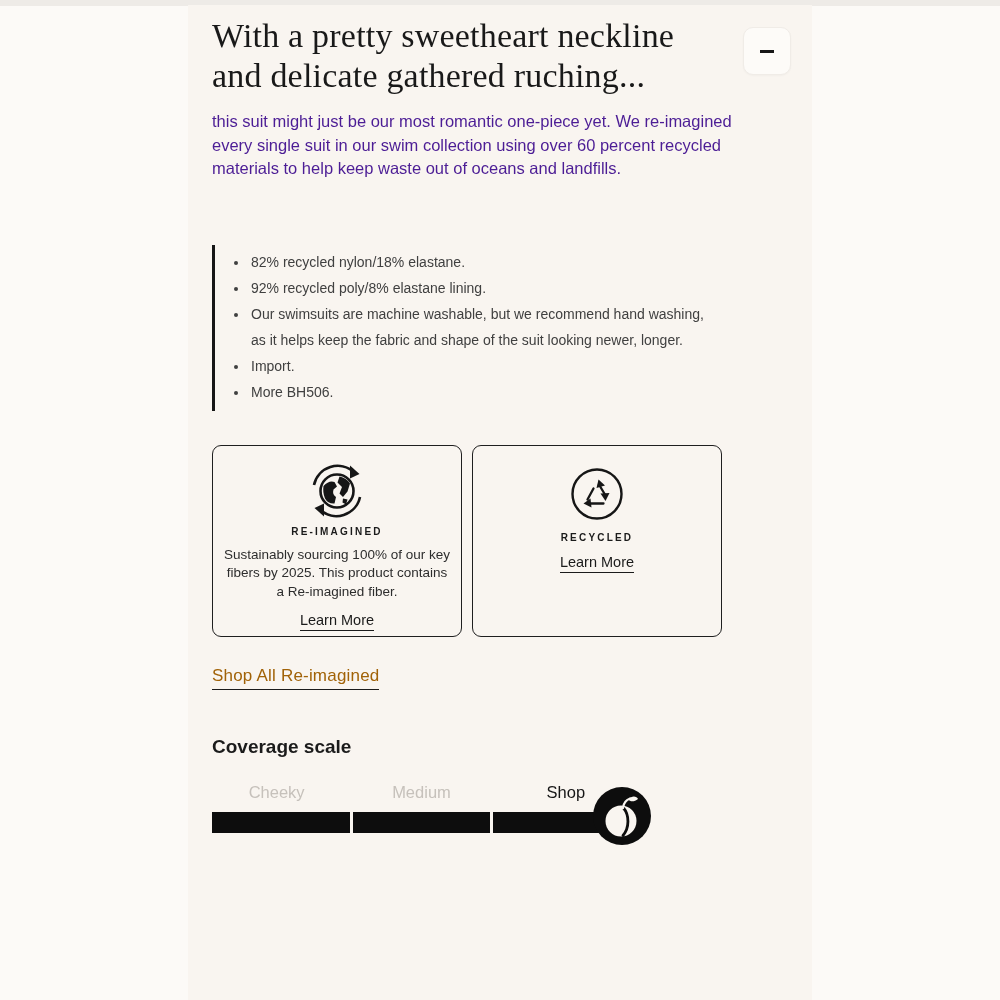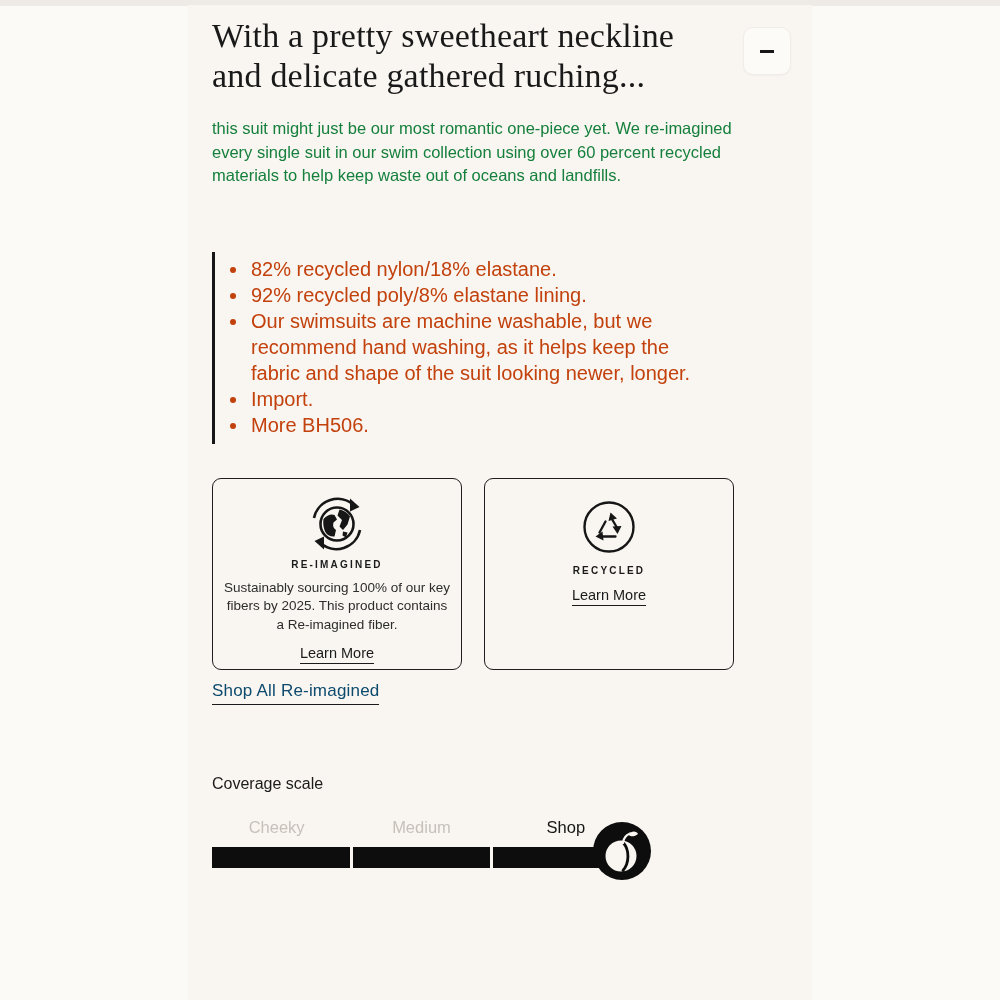--- a/index.html
+++ b/index.html
@@ -36,46 +36,46 @@
     background: #fdfbf8;
     border: 1px solid #f0ece7;
     border-radius: 10px;
     box-shadow: 0 1px 2px rgba(0,0,0,0.03);
     cursor: pointer;
     display: flex; align-items: center; justify-content: center;
   }
   .minus-glyph { width: 14px; height: 3px; background: #161616; }
   
   .intro {
-    margin-top: 21px;
+    margin-top: 14px;
     width: 548px;
     font-size: 16.5px;
     line-height: 23.5px;
-    color: #15803d;
+    color: #4c1d95;
   }
   
   .details {
     margin-top: 64px;
     border-left: 3px solid #161616;
     padding: 4px 0 6px 0;
     width: 505px;
   }
   .details ul {
     list-style: disc outside;
     margin-left: 34px;
     width: 462px;
   }
   .details li {
-    font-size: 20px;
+    font-size: 14px;
     line-height: 26px;
-    color: #c2410c;
+    color: #404040;
     padding-left: 2px;
   }
   
-  .cards { display: flex; gap: 22px; margin-top: 34px; }
+  .cards { display: flex; gap: 10px; margin-top: 34px; }
   .card {
     width: 250px; height: 192px;
     border: 1.5px solid #1f1f1f;
     border-radius: 9px;
     display: flex; flex-direction: column; align-items: center;
     padding: 15px 11px 12px 11px;
     text-align: center;
   }
   .card .icon-wrap { height: 62px; display: flex; align-items: center; justify-content: center; }
   .card-label {
@@ -99,34 +99,34 @@
     text-decoration: none;
     border-bottom: 1.5px solid #1b1b1b;
     padding-bottom: 2px;
     cursor: pointer;
   }
   .card.recycled .card-text { margin-top: 12px; }
   .card.recycled .icon-wrap { height: 66px; }
   
   .shop-all {
     display: inline-block;
-    margin-top: 11px;
+    margin-top: 29px;
     font-size: 17px;
     letter-spacing: 0.2px;
-    color: #0c4a6e;
+    color: #a16207;
     text-decoration: none;
     border-bottom: 1.5px solid #1b1b1b;
     padding-bottom: 3px;
     cursor: pointer;
   }
   
   .coverage-heading {
-    margin-top: 70px;
-    font-size: 16px;
-    font-weight: 400;
+    margin-top: 46px;
+    font-size: 19px;
+    font-weight: 700;
     color: #1b1b1b;
   }
   .scale { position: relative; margin-top: 25px; width: 418px; }
   .scale-labels { display: flex; gap: 16px; }
   .scale-labels .lvl {
     font-size: 16.5px;
     text-align: center;
     color: #c6c1bb;
   }
   .scale-labels .lvl:nth-child(1) { width: 138px; }

